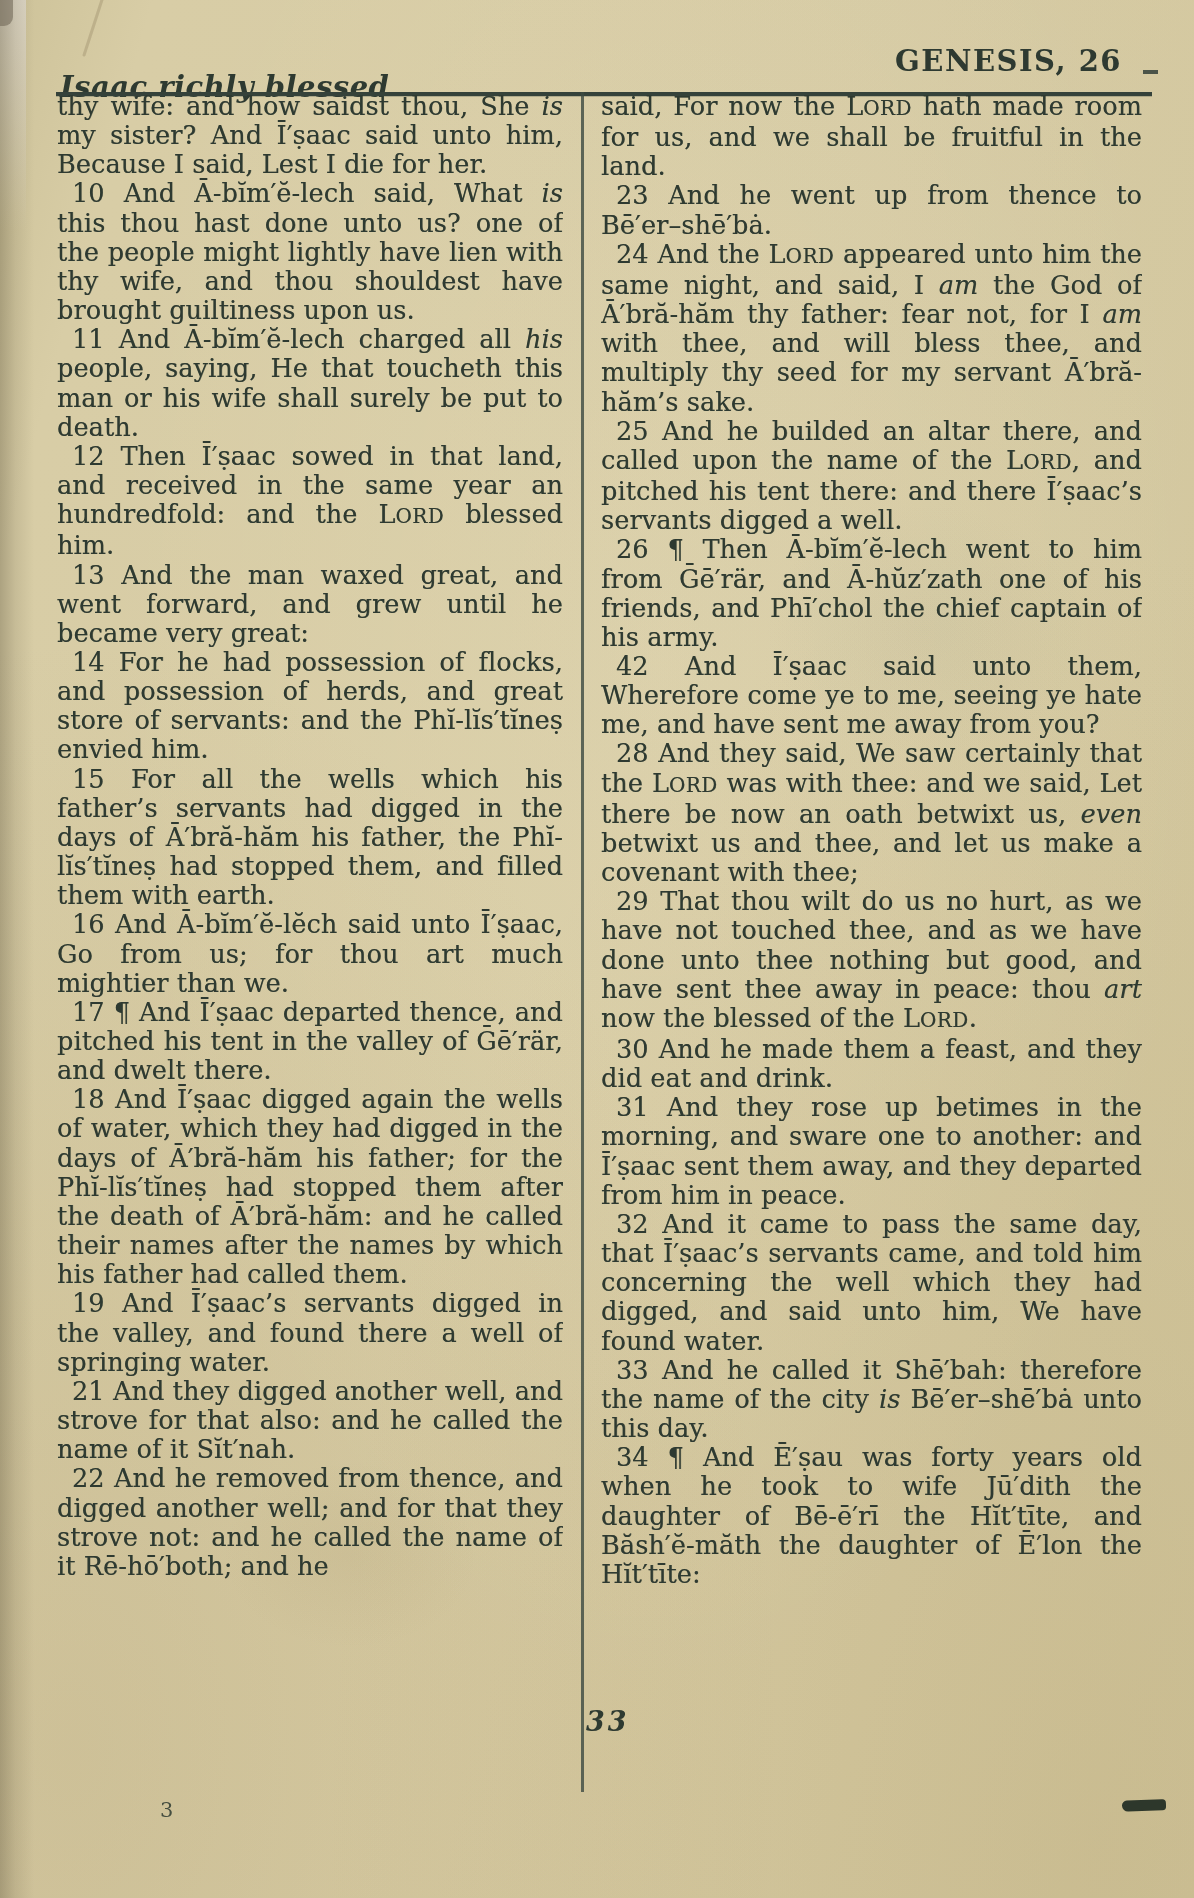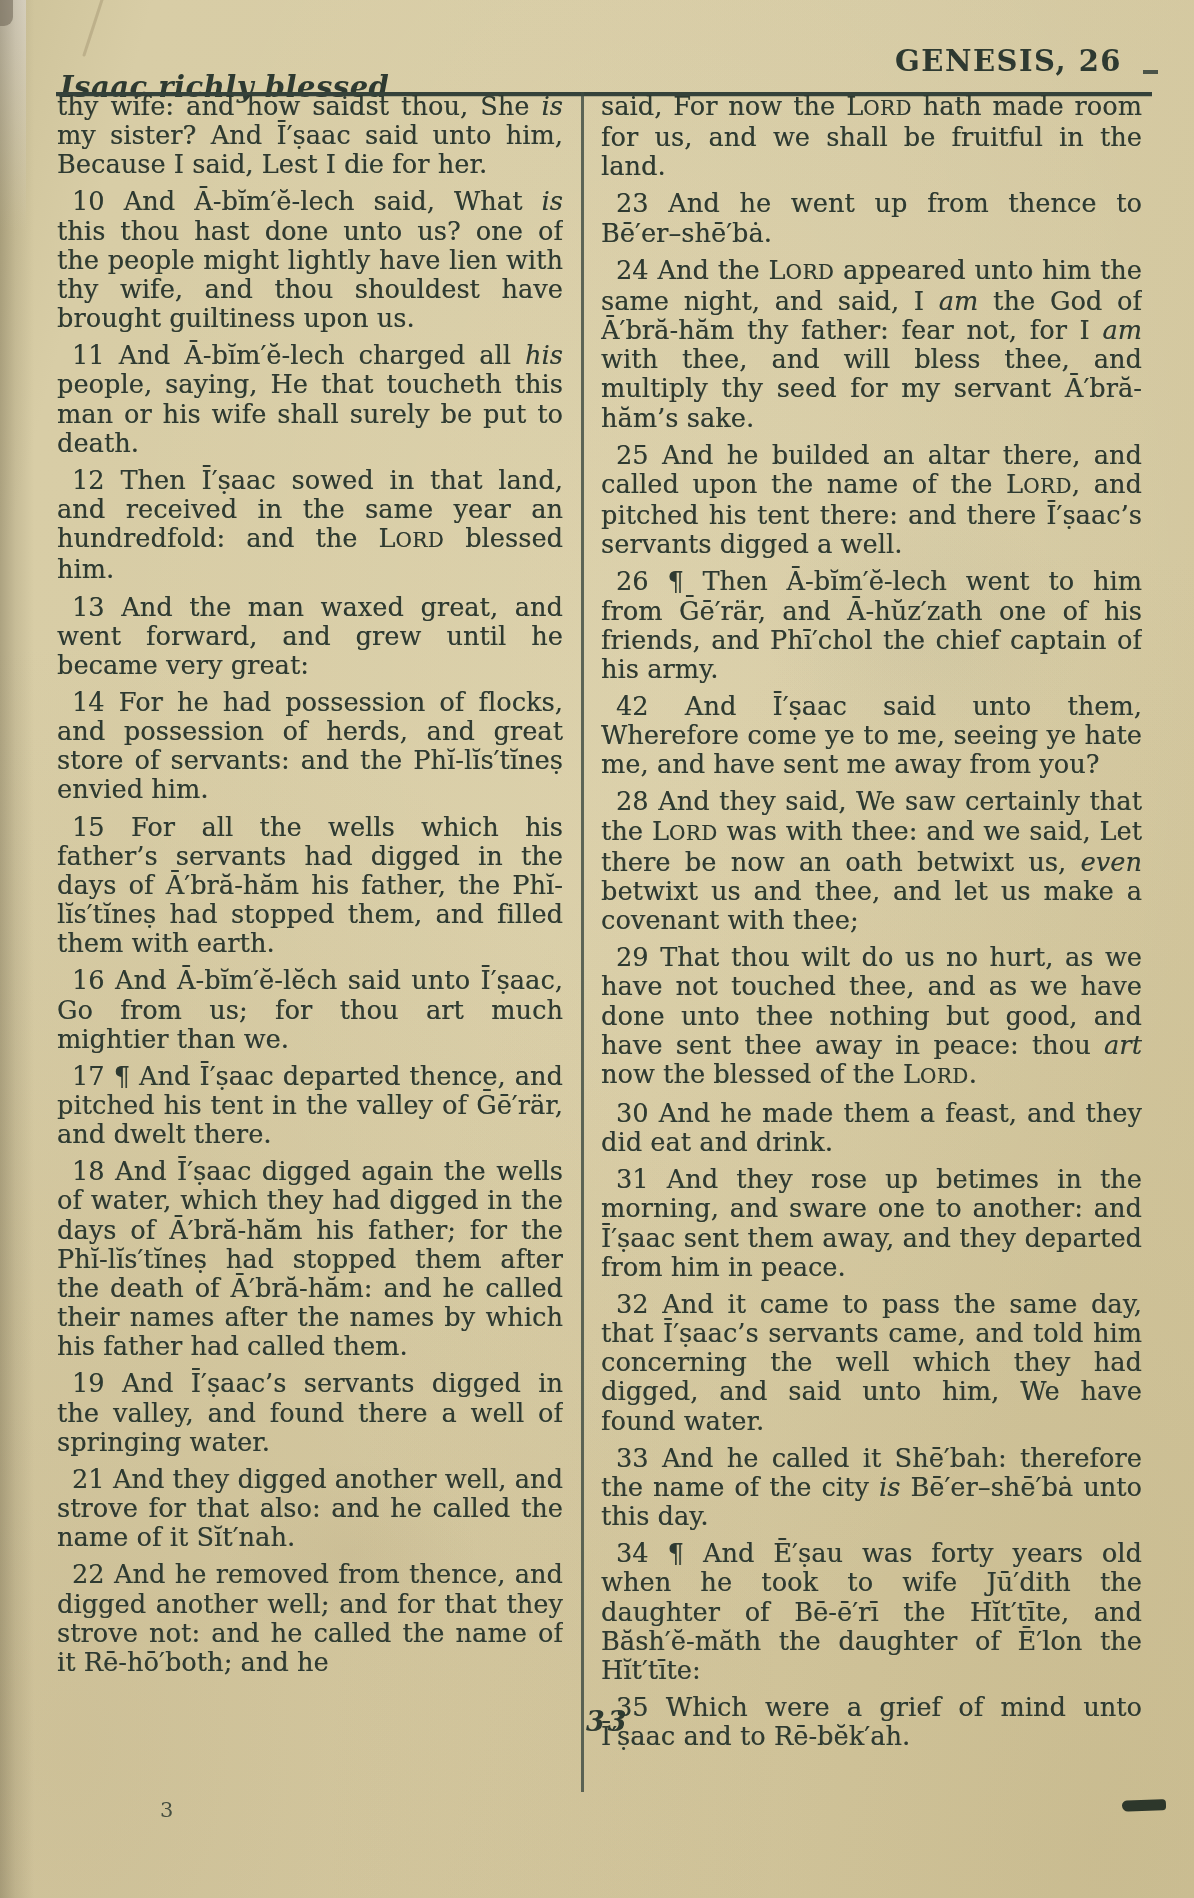--- a/index.html
+++ b/index.html
@@ -46,21 +46,21 @@
   
   .col { position:absolute; top:92px; height:1694px; overflow:hidden;
     font-size:25.5px; line-height:29.15px; text-align:justify;
     letter-spacing:.1px; text-shadow: .3px 0 0 rgba(40,52,44,.55); }
   .col-left  { left:57px;  width:506px; }
   .col-right { left:601px; width:541px; }
   .divider { position:absolute; left:581px; top:92px; width:3px; height:1700px;
     background:#3c4a41; opacity:.8; }
 
   .col p { margin:0; }
-  .col p.ind { text-indent:15px;margin-top:8px; }
+  .col p.ind { text-indent:15px; }
   .lord .sc { font-size:.78em; letter-spacing:.5px; }
   i { font-style: italic; }
 
   
   .sig { position:absolute; left:160px; top:1798px; font-size:21px; opacity:.85; }
   .pageno { position:absolute; left:586px; top:1706px;
     font-weight:700; font-size:27px; letter-spacing:3px;font-style:italic; }
   .ink-dash { position:absolute; left:1122px; top:1800px; width:44px; height:11px;
     background:#202b23; border-radius:8px 6px 6px 10px; transform:rotate(-2deg); opacity:.92; }
 </style>
@@ -103,19 +103,18 @@
       <p class="ind">25 And he builded an altar there, and called upon the name of the <span class="lord">L<span class="sc">ORD</span></span>, and pitched his tent there: and there Ī′ṣaac’s servants digged a well.</p>
       <p class="ind">26 ¶ Then Ā-bĭm′ĕ-lech went to him from Ḡē′rär, and Ā-hŭz′zath one of his friends, and Phī′chol the chief captain of his army.</p>
       <p class="ind">42 And Ī′ṣaac said unto them, Wherefore come ye to me, seeing ye hate me, and have sent me away from you?</p>
       <p class="ind">28 And they said, We saw certainly that the <span class="lord">L<span class="sc">ORD</span></span> was with thee: and we said, Let there be now an oath betwixt us, <i>even</i> betwixt us and thee, and let us make a covenant with thee;</p>
       <p class="ind">29 That thou wilt do us no hurt, as we have not touched thee, and as we have done unto thee nothing but good, and have sent thee away in peace: thou <i>art</i> now the blessed of the <span class="lord">L<span class="sc">ORD</span></span>.</p>
       <p class="ind">30 And he made them a feast, and they did eat and drink.</p>
       <p class="ind">31 And they rose up betimes in the morning, and sware one to another: and Ī′ṣaac sent them away, and they departed from him in peace.</p>
       <p class="ind">32 And it came to pass the same day, that Ī′ṣaac’s servants came, and told him concerning the well which they had digged, and said unto him, We have found water.</p>
       <p class="ind">33 And he called it Shē′bah: therefore the name of the city <i>is</i> Bē′er–shē′bȧ unto this day.</p>
       <p class="ind">34 ¶ And Ē′ṣau was forty years old when he took to wife Jū′dith the daughter of Bē-ē′rī the Hĭt′tīte, and Băsh′ĕ-măth the daughter of Ē′lon the Hĭt′tīte:</p>
-      <p class="ind">35 Which were a grief of mind unto Ī′ṣaac and to Rē-bĕk′ah.</p>
     </div>
 
   <div class="sig">3</div>
   <div class="pageno">33</div>
   <div class="ink-dash"></div>
 </div>
 
 </body></html>

